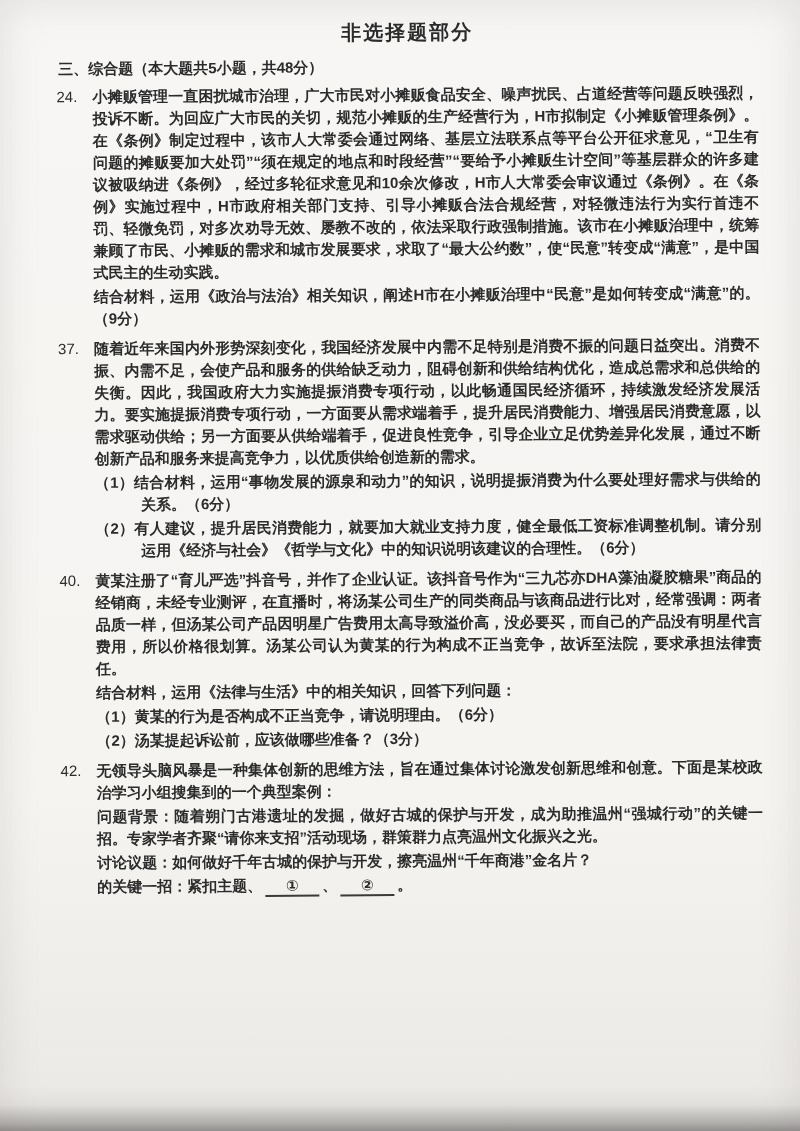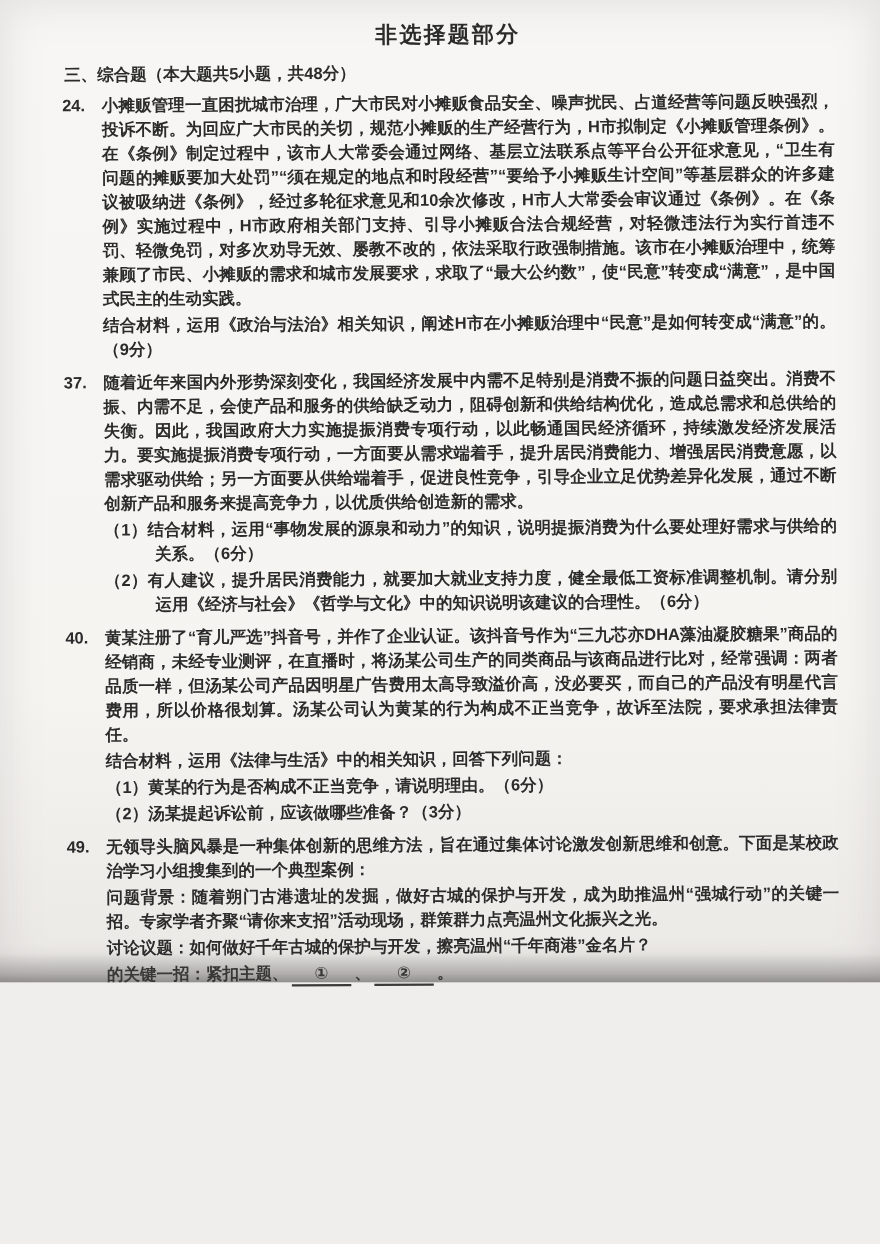--- a/index.html
+++ b/index.html
@@ -6,21 +6,21 @@
     margin: 0;
     padding: 0;
     width: 800px;
     height: 1131px;
     overflow: hidden;
     background: #efeeec;
   }
   .scan {
     position: relative;
     width: 800px;
-    height: 893px;
+    height: 1131px;
     background: linear-gradient(180deg, #f7f6f4 0%, #f5f4f1 70%, #eceae7 96%, #d8d6d3 100%);
     box-shadow: inset 0 0 40px rgba(120,118,115,0.18);
     font-family: "Liberation Sans", "DejaVu Sans", sans-serif;
     color: #2b2b2b;
   }
   .edge-shadow {
     position: absolute;
     left: 0; right: 0; bottom: 0;
     height: 26px;
     background: linear-gradient(to bottom, rgba(0,0,0,0) 0%, rgba(90,88,86,0.30) 70%, rgba(70,68,66,0.45) 100%);
@@ -52,21 +52,21 @@
   }
   .q {
     position: relative;
     padding-left: 36px;
     margin-bottom: 8px;
   }
   .qnum {
     position: absolute;
     left: 0;
     top: 0;
-    font-weight: 700;
+    font-weight: 400;
   }
   .q p {
     margin: 0 0 2px 0;
   }
   .subitem {
     margin-left: 26px;
     padding-left: 46px;
     text-indent: -46px;
   }
   .principle-line {
@@ -106,21 +106,21 @@
 
     <div class="q">
       <span class="qnum">40.</span>
       <p>黄某注册了“育儿严选”抖音号，并作了企业认证。该抖音号作为“三九芯亦DHA藻油凝胶糖果”商品的经销商，未经专业测评，在直播时，将汤某公司生产的同类商品与该商品进行比对，经常强调：两者品质一样，但汤某公司产品因明星广告费用太高导致溢价高，没必要买，而自己的产品没有明星代言费用，所以价格很划算。汤某公司认为黄某的行为构成不正当竞争，故诉至法院，要求承担法律责任。</p>
       <p>结合材料，运用《法律与生活》中的相关知识，回答下列问题：</p>
       <p class="subitem">（1）黄某的行为是否构成不正当竞争，请说明理由。（6分）</p>
       <p class="subitem">（2）汤某提起诉讼前，应该做哪些准备？（3分）</p>
     </div>
 
     <div class="q">
-      <span class="qnum">49.</span>
+      <span class="qnum">42.</span>
       <p>无领导头脑风暴是一种集体创新的思维方法，旨在通过集体讨论激发创新思维和创意。下面是某校政治学习小组搜集到的一个典型案例：</p>
       <p>问题背景：随着朔门古港遗址的发掘，做好古城的保护与开发，成为助推温州“强城行动”的关键一招。专家学者齐聚“请你来支招”活动现场，群策群力点亮温州文化振兴之光。</p>
       <p>讨论议题：如何做好千年古城的保护与开发，擦亮温州“千年商港”金名片？</p>
       <p class="principle-line">
         <span>的关键一招：紧扣主题、</span><span class="blank">①</span><span>、</span><span class="blank">②</span><span>。</span>
       </p>
     </div>
 
   </div>
   <div class="edge-shadow"></div>

